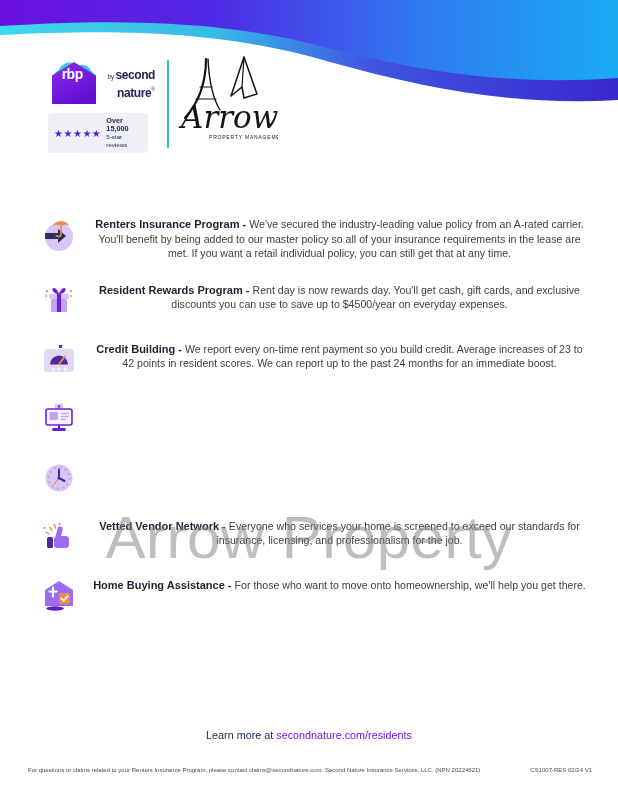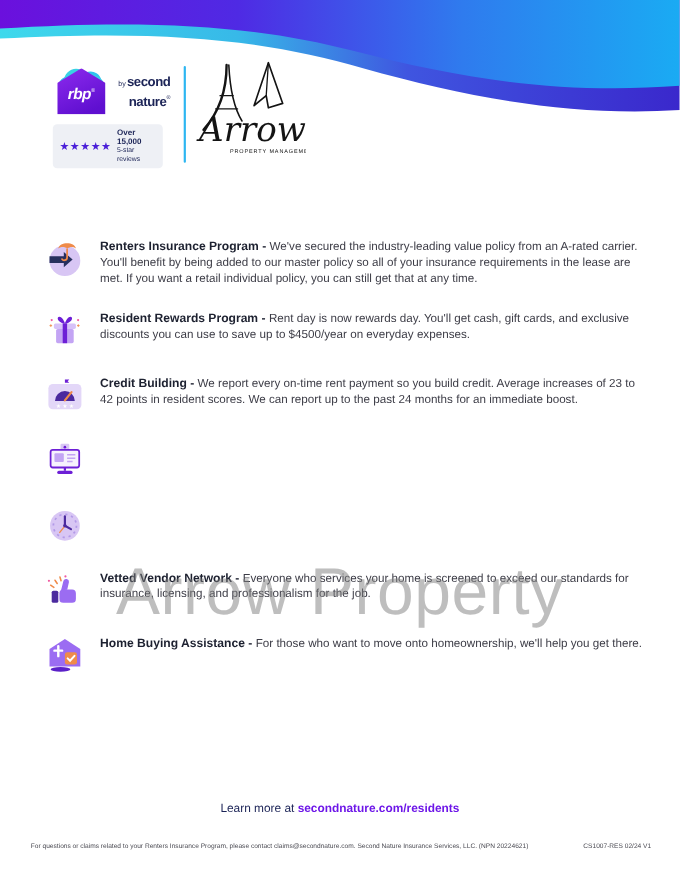--- a/index.html
+++ b/index.html
@@ -9,21 +9,21 @@
 
   
   .header-wave { position:absolute; top:0; left:0; width:618px; height:160px; }
 
   
   .rbp-area { position:absolute; left:52px; top:62px; width:116px; }
   .rbp-row { display:flex; align-items:flex-start; }
   .rbp-logo { position:relative; width:44px; height:42px; flex:0 0 auto; }
   .rbp-cyan { position:absolute; left:3px; top:3px; width:38px; height:36px; border-radius:11px; background:#38d2e4; transform:rotate(22deg); }
   .rbp-cyan2 { position:absolute; left:2px; top:5px; width:40px; height:34px; border-radius:10px; background:#2fc2ef; transform:rotate(-12deg); }
-  .rbp-pent { position:absolute; inset:0; background:linear-gradient(155deg,#8d2bee 0%,#5f0fd0 85%); clip-path:polygon(50% 0%,100% 32%,100% 100%,0% 100%,0% 32%); display:flex; align-items:center; justify-content:center;font-style:italic; }
+  .rbp-pent { position:absolute; inset:0; background:linear-gradient(155deg,#8d2bee 0%,#5f0fd0 85%); clip-path:polygon(50% 0%,100% 32%,100% 100%,0% 100%,0% 32%); display:flex; align-items:flex-start; justify-content:center; }
   .rbp-pent .txt { color:#fff; font-weight:bold; font-size:14px; letter-spacing:-0.5px; margin-top:4px; }
   .rbp-pent sup { font-size:5px; color:#fff; }
   .brand { margin-left:7px; margin-top:6px; text-align:right; line-height:12px; color:#1b2356; width:52px; }
   .brand .by { font-size:6.5px; font-weight:normal; margin-right:1px; }
   .brand b { font-size:12px; font-weight:bold; letter-spacing:-0.4px; }
   .brand sup { font-size:5px; }
   .reviews-badge { margin-top:9px; margin-left:-4px; background:#eef0f5; border-radius:4px; padding:4px 6px; display:flex; align-items:center; width:100px; }
   .stars { color:#4a1fd8; font-size:10px; letter-spacing:0.5px; white-space:nowrap; }
   .rev-text { margin-left:5px; color:#1b2356; }
   .rev-text .l1 { font-size:7.3px; font-weight:bold; line-height:8px; }
@@ -34,32 +34,32 @@
   .arrow-area { position:absolute; left:176px; top:54px; width:102px; height:94px; }
 
   
   .title { position:absolute; left:43px; top:169px; width:560px; font-size:19.5px; letter-spacing:-0.3px; white-space:nowrap; }
   .title .pre { color:#131b4d; font-weight:600; }
   .title .hl { color:#5b16d9; font-weight:800;
     background:linear-gradient(to bottom, transparent 60%, #b2e9f3 60%, #b2e9f3 94%, transparent 94%); padding:0 2px; }
 
   
   .benefits { position:absolute; left:40px; top:216px; right:26px; }
-  .b-item { display:flex; align-items:flex-start; margin-bottom:21px; }
+  .b-item { display:flex; align-items:flex-start; margin-bottom:21px;text-align:center; }
   .b-icon { width:38px; height:38px; flex:0 0 auto; margin-right:13px; }
   .b-text { flex:1; font-size:10.6px; line-height:14.6px; color:#3c3c46; padding-right:4px; padding-top:1px; }
   .b-title, .b-sep { font-weight:bold; color:#1d2130; font-size:11px; }
 
   
   .watermark { position:absolute; left:0; right:0; top:502px; text-align:center; z-index:10; pointer-events:none;
     font-size:60px; line-height:71px; color:rgba(125,125,125,0.5); font-weight:300; letter-spacing:0.5px; }
 
   
   .learn-more { position:absolute; left:0; right:0; top:729px; text-align:center; font-size:10.8px; color:#1b2356; }
-  .learn-more a { color:#6d16e8; font-weight:bold; text-decoration:none; }
+  .learn-more a { color:#6d16e8; font-weight:normal; text-decoration:none; }
   .fine-print { position:absolute; left:28px; right:26px; top:767px; display:flex; justify-content:space-between; font-size:6px; color:#4a4a52; }
   .fine-print .right { margin-left:20px; white-space:nowrap; }
 </style>
 </head>
 <body>
 
 <div class="page">
 
   <svg class="header-wave" viewBox="0 0 618 160" preserveAspectRatio="none">
     <defs>

